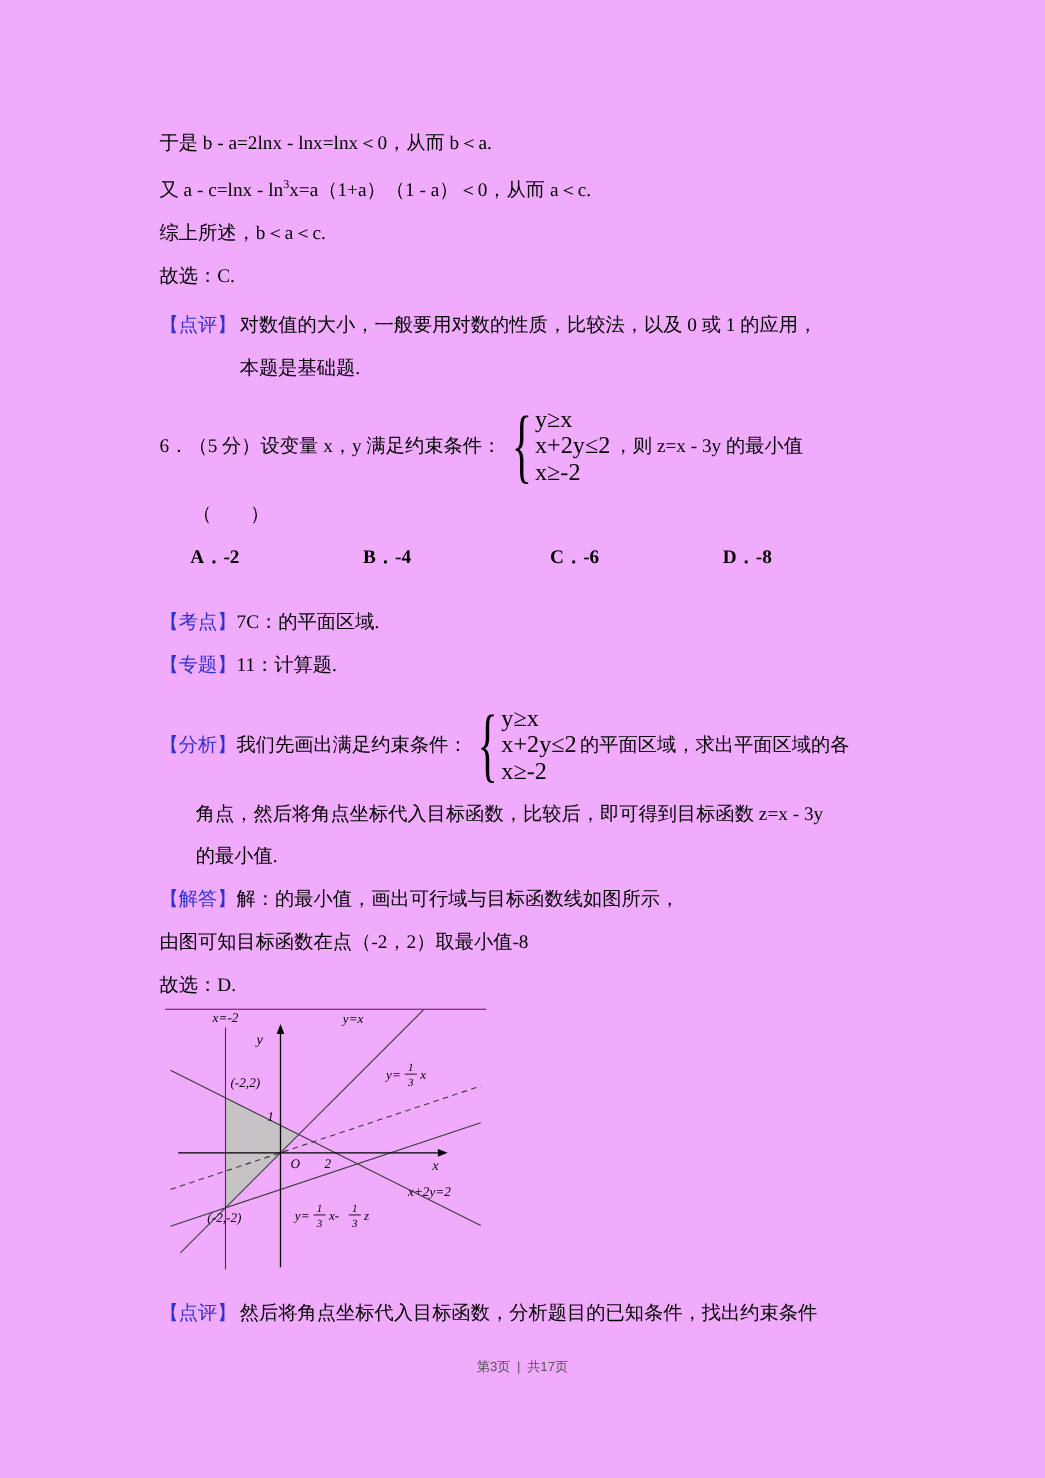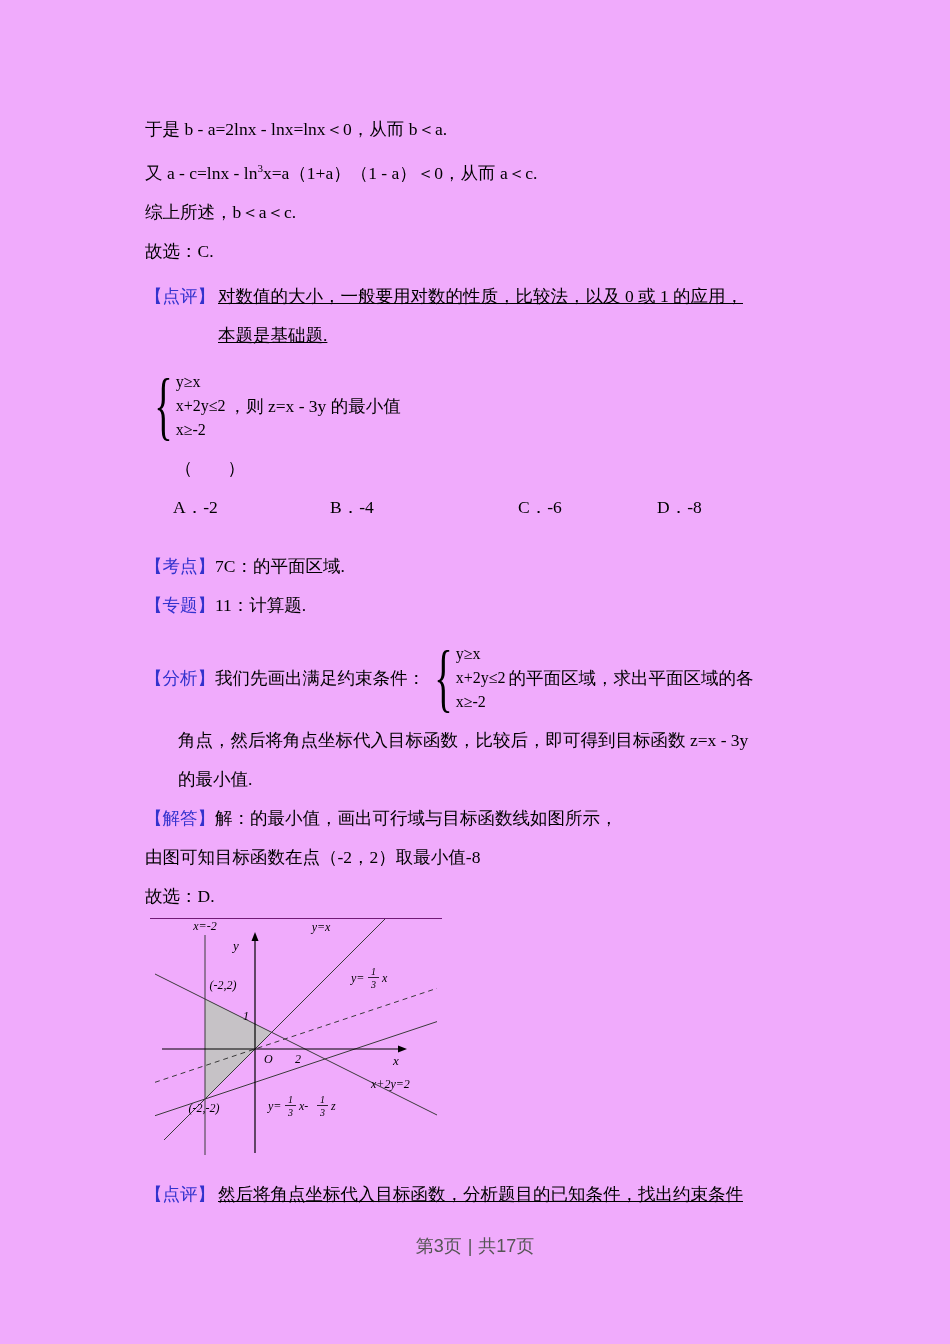--- a/index.html
+++ b/index.html
@@ -13,46 +13,46 @@
     width:950px;height:1344px;background:#ffffff;color:#000;
     font-family:"Liberation Serif","DejaVu Serif",serif;
   }
   .page{position:relative;width:950px;height:1344px;overflow:hidden;background:#f0abfc;}
   .content{position:absolute;left:145px;top:0;width:672px;font-size:17.5px;}
   p{margin:0;}
   .line{line-height:39px;min-height:39px;white-space:nowrap;}
   .mt-first{margin-top:110px;}
   .blue{color:var(--accent);}
   sup{font-size:11px;}
-  .hang{position:relative;padding-left:73px;line-height:39px;margin-top:6px;text-decoration:underline;}
+  .hang{position:relative;padding-left:73px;line-height:39px;margin-top:6px;}
   .hang .label{position:absolute;left:0;top:0;}
   .row{display:flex;align-items:center;white-space:nowrap;}
   .q6{margin-top:8px;height:86px;}
   .analysis-row{margin-top:10px;height:86px;}
   .system{display:inline-flex;align-items:center;margin:0 3px;}
   .brace{
     font-size:64px;line-height:1;display:inline-block;font-weight:400;
     transform:scaleX(.6) scaleY(1.18);transform-origin:center;margin-right:-3px;
   }
-  .syslines{display:inline-flex;flex-direction:column;font-size:16px;line-height:24px;}
+  .syslines{display:inline-flex;flex-direction:column;font-size:22px;line-height:24px;}
   .paren-line{line-height:39px;padding-left:30px;}
   .options{position:relative;height:39px;line-height:39px;}
-  .opt{position:absolute;top:0;white-space:nowrap;}
-  .opt-a{left:28px;} .opt-b{left:185px;} .opt-c{left:373px;} .opt-d{left:512px;}
+  .opt{position:absolute;top:0;white-space:nowrap;font-weight:bold;}
+  .opt-a{left:28px;} .opt-b{left:185px;} .opt-c{left:355px;} .opt-d{left:512px;}
   .kv-first{margin-top:20px;}
   .cont{margin-left:33px;line-height:39px;white-space:nowrap;}
   .figure{margin:2px 0 0 5px;width:292px;border-top:1px solid #701a75;}
   .figure svg{display:block;}
   .fig-label{font-family:"Liberation Serif","DejaVu Serif",serif;font-style:italic;font-size:12px;fill:#000;}
   .fig-label-lg{font-size:13px;}
   .fig-frac{font-size:10px;}
   .comment2{margin-top:14px;}
   .footer{
     position:absolute;top:1234px;left:0;width:100%;text-align:center;
-    font-size:18px;color:var(--footer-color);
+    font-size:12px;color:var(--footer-color);
     font-family:"Liberation Sans","DejaVu Sans",sans-serif;
   }
   .footer span{margin:0 3px;}
 </style>
 </head>
 <body>
 
 <div class="page">
   <div class="content">
 
@@ -64,20 +64,21 @@
 
     <p class="line">故选：C.</p>
 
     <p class="hang">
       <span class="label blue">【点评】</span>
       <span>对数值的大小，一般要用对数的性质，比较法，以及 0 或 1 的应用，</span><br>
       <span>本题是基础题.</span>
     </p>
 
     <div class="row q6">
+      <span>6．（5 分）设变量 x，y 满足约束条件：</span>
       <span class="system">
         <span class="brace">{</span>
         <span class="syslines">
           <span>y≥x</span>
           <span>x+2y≤2</span>
           <span>x≥-2</span>
         </span>
       </span>
       <span>，则 z=x - 3y 的最小值</span>
     </div>

